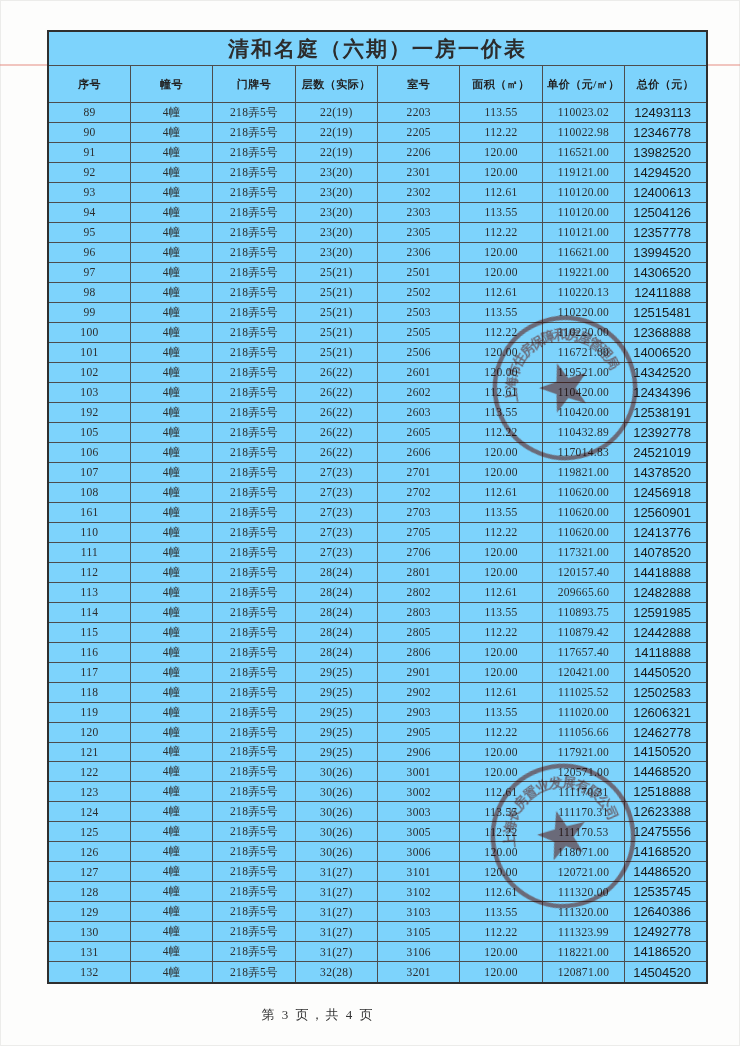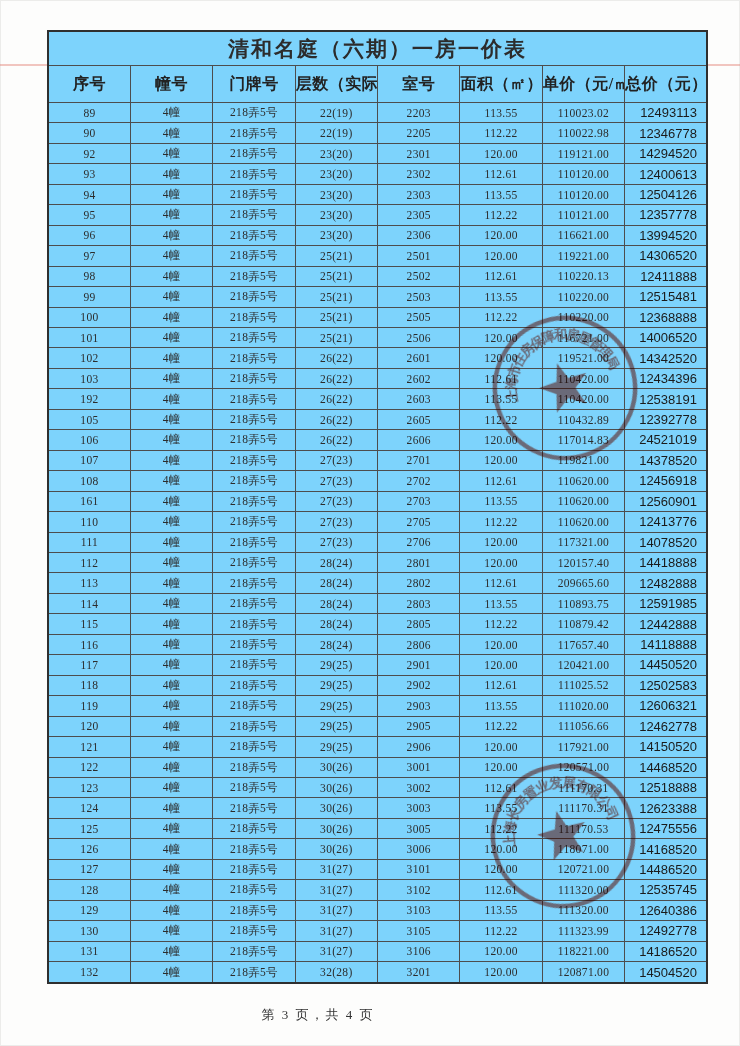--- a/index.html
+++ b/index.html
@@ -19,26 +19,26 @@
   }
   table.price-table th, table.price-table td{
     border:1px solid #4d4d4d;text-align:center;vertical-align:middle;
     padding:0;overflow:hidden;white-space:nowrap;color:#2c2c2c;
   }
   table.price-table{border:2px solid #2f2f2f;}
   .title-cell{
     height:33px;font-size:21px;font-weight:bold;letter-spacing:2px;color:#1d1d1d;
   }
   #head-row th{
-    height:36px;font-size:16px;font-weight:600;color:#222;letter-spacing:0.5px;
+    height:36px;font-size:11px;font-weight:600;color:#222;letter-spacing:0.5px;
   }
   #table-body td{font-size:11.5px;letter-spacing:0.3px;}
   #table-body td.c7{
     font-family:"Liberation Sans","DejaVu Sans",sans-serif;
-    font-size:13px;color:#1b1b1b;text-align:right;padding-right:9px;letter-spacing:0;margin-top:48px;
+    font-size:13px;color:#1b1b1b;text-align:right;padding-right:15px;letter-spacing:0;margin-top:48px;
   }
   .footer{
     position:absolute;left:0;top:1006px;width:636px;text-align:center;
     font-size:13px;color:#333;letter-spacing:2px;z-index:2;
   }
   .stamp{
     position:absolute;width:160px;height:160px;z-index:3;
     mix-blend-mode:multiply;opacity:0.68;filter:blur(0.3px);
   }
   .stamp-1{left:485px;top:308px;transform:rotate(-18deg);}
@@ -86,20 +86,30 @@
         </tr>
         <tr>
           <td class="c0">90</td>
           <td class="c1">4幢</td>
           <td class="c2">218弄5号</td>
           <td class="c3">22(19)</td>
           <td class="c4">2205</td>
           <td class="c5">112.22</td>
           <td class="c6">110022.98</td>
           <td class="c7">12346778</td>
+        </tr>
+        <tr>
+          <td class="c0">91</td>
+          <td class="c1">4幢</td>
+          <td class="c2">218弄5号</td>
+          <td class="c3">22(19)</td>
+          <td class="c4">2206</td>
+          <td class="c5">120.00</td>
+          <td class="c6">116521.00</td>
+          <td class="c7">13982520</td>
         </tr>
         <tr>
           <td class="c0">92</td>
           <td class="c1">4幢</td>
           <td class="c2">218弄5号</td>
           <td class="c3">23(20)</td>
           <td class="c4">2301</td>
           <td class="c5">120.00</td>
           <td class="c6">119121.00</td>
           <td class="c7">14294520</td>

